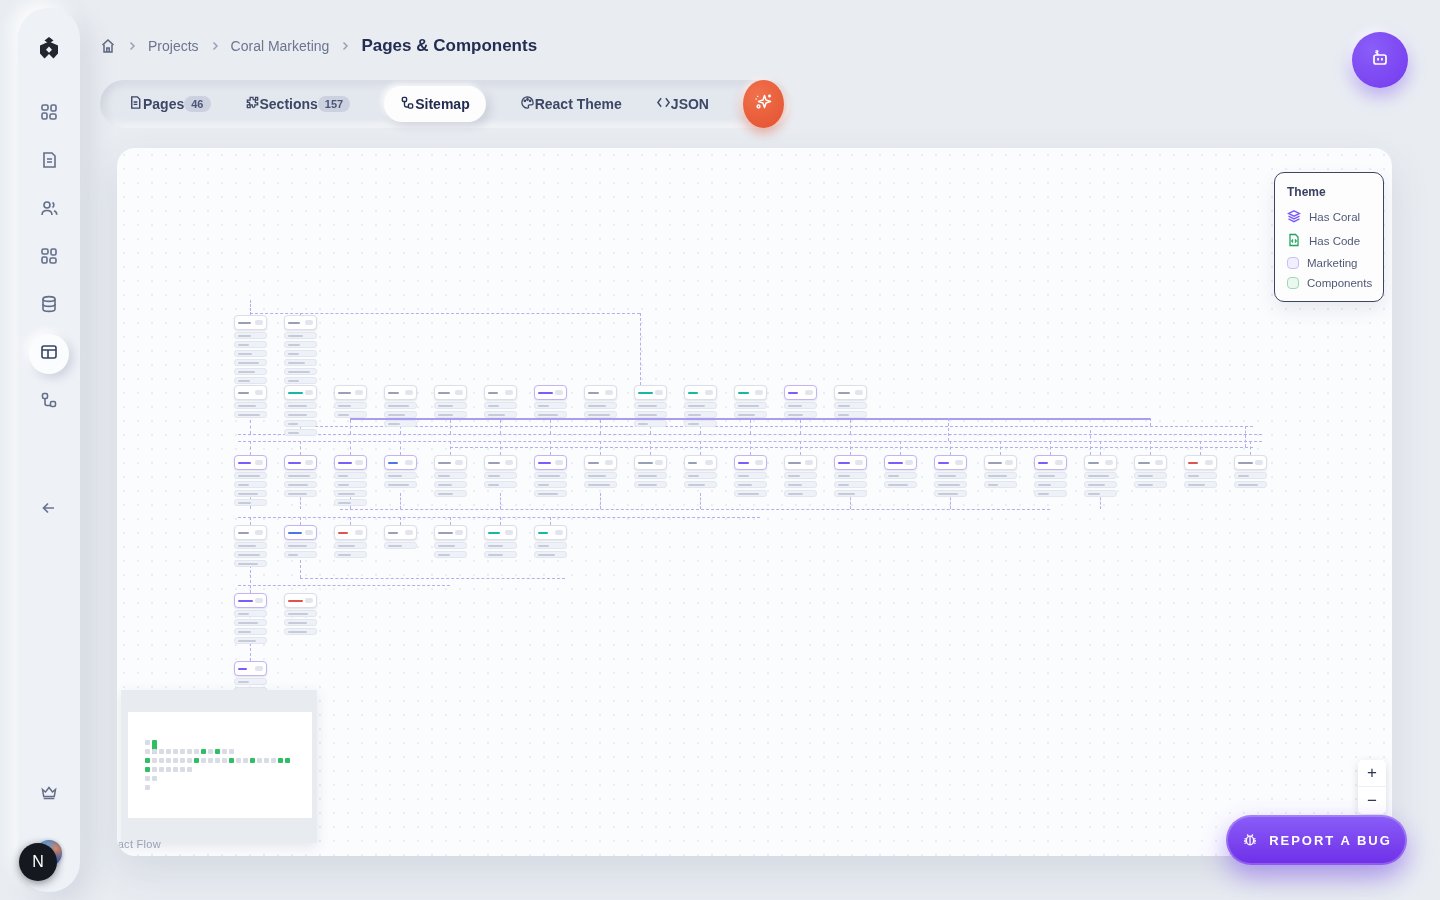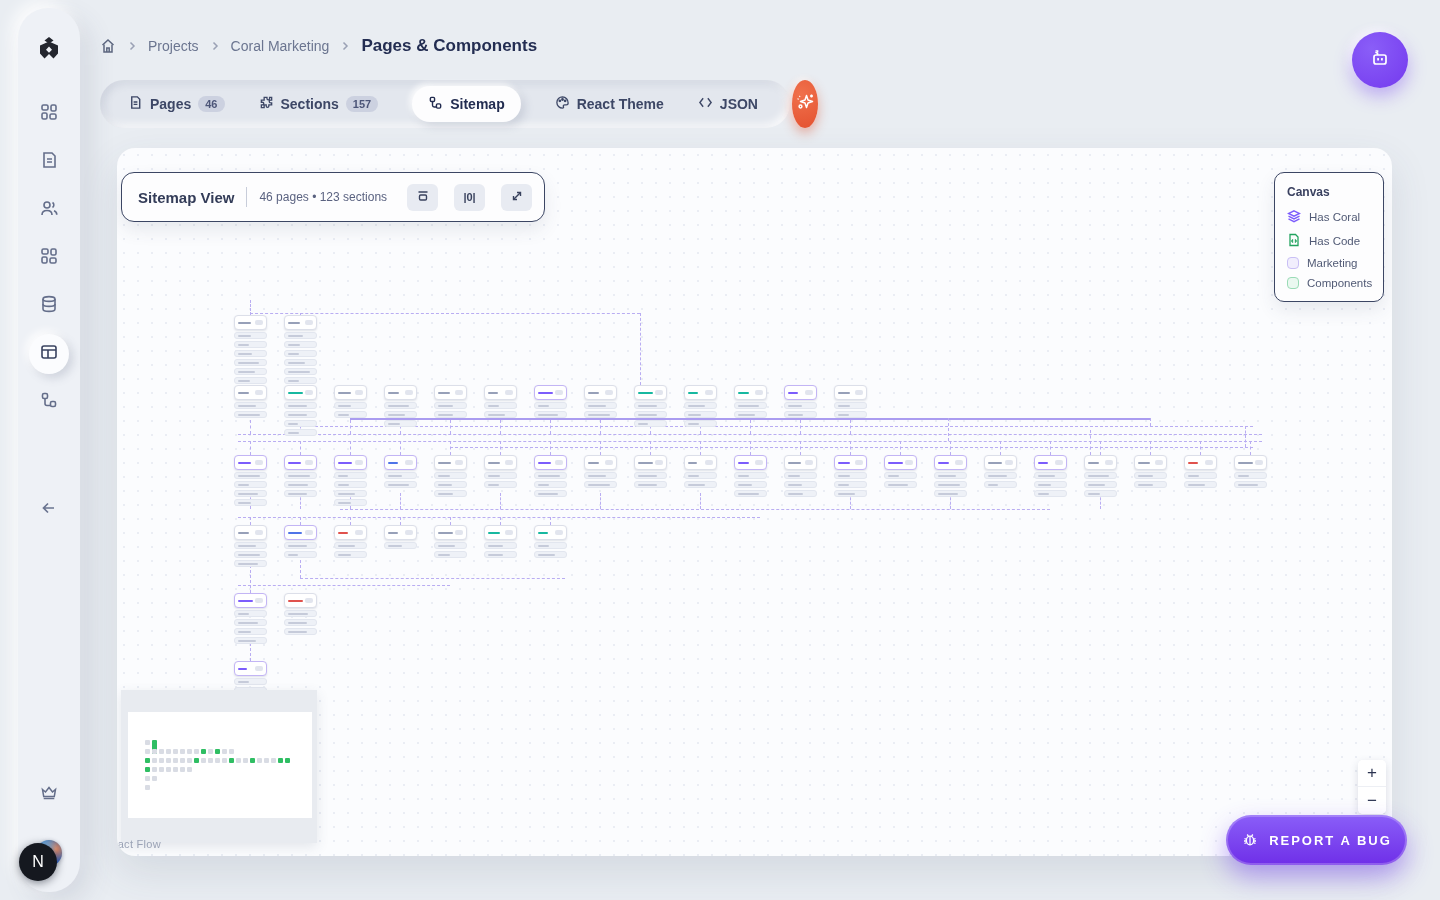--- a/index.html
+++ b/index.html
@@ -47,21 +47,21 @@
   .crumb-sep { color: #9aa1b5; display:flex; }
   .crumb-current { font-size: 17px; font-weight: 700; color: #232d52; }
   .home-ic { color:#5d6780; display:flex; cursor:pointer; }
   
   .tabbar {
     position: absolute; left: 100px; top: 80px; width: 690px; height: 48px;
     background: #e3e7ee; border-radius: 26px; z-index: 10;
     box-shadow: inset 3px 3px 8px rgba(100,110,140,.16), inset -3px -3px 8px rgba(255,255,255,.9);
     display: flex; align-items: center; padding: 0 6px 0 28px; gap: 34px;
   }
-  .tab { display:flex; align-items:center; gap:7px; font-size:14px; font-weight:600; color:#3d4766; cursor:pointer; white-space:nowrap; }
+  .tab { display:flex; align-items:center; gap:0; font-size:14px; font-weight:600; color:#3d4766; cursor:pointer; white-space:nowrap; }
   .tab .badge {
     background:#ccd1e0; color:#4c5578; border-radius:9px; font-size:11px; font-weight:700;
     padding: 2px 7px; line-height: 12px;
   }
   .tab.active {
     background:#fdfdfe; color:#222c50; font-weight:700;
     padding: 9px 16px; border-radius: 19px;
     box-shadow: 4px 4px 10px rgba(80,90,120,.18), -2px -2px 6px #fff;
   }
   .sparkle-btn {
@@ -1024,41 +1024,23 @@
         </div>
         <div class="chip">
           <i style="width:11px"></i>
         </div>
         <div class="chip">
           <i style="width:17px"></i>
         </div>
       </div>
     </div>
 
-  <div class="toolbar">
-    <span class="toolbar-title">Sitemap View</span>
-    <span class="toolbar-div"></span>
-    <span class="toolbar-summary">46 pages • 123 sections</span>
-    <button class="tool-btn">
-      <span><svg width="14" height="14" viewBox="0 0 14 14" fill="none" stroke="currentColor" stroke-width="1.4">
-            <path d="M2.5 3h9"></path>
-            <rect x="3.5" y="6" width="7" height="5" rx="1.2"></rect>
-          </svg></span>
-    </button>
-    <button class="tool-btn">|0|</button>
-    <button class="tool-btn">
-      <span><svg width="14" height="14" viewBox="0 0 14 14" fill="none" stroke="currentColor" stroke-width="1.4">
-            <path d="M3.5 10.5l7-7"></path>
-            <path d="M7 3.5h3.5V7M7 10.5H3.5V7"></path>
-          </svg></span>
-    </button>
-  </div>
 
   <div class="legend">
-    <div class="legend-title">Canvas</div>
+    <div class="legend-title">Theme</div>
     <div class="legend-item">
       <span><svg width="14" height="14" viewBox="0 0 14 14" fill="none" stroke="#7c5cfc" stroke-width="1.4">
             <path d="M7 1.8 12.5 4.5 7 7.2 1.5 4.5z"></path>
             <path d="M1.5 7.2 7 9.9l5.5-2.7"></path>
             <path d="M1.5 9.9 7 12.6l5.5-2.7"></path>
           </svg></span>
       <span>Has Coral</span>
     </div>
     <div class="legend-item">
       <span><svg width="14" height="14" viewBox="0 0 14 14" fill="none" stroke="#22a35f" stroke-width="1.3">

